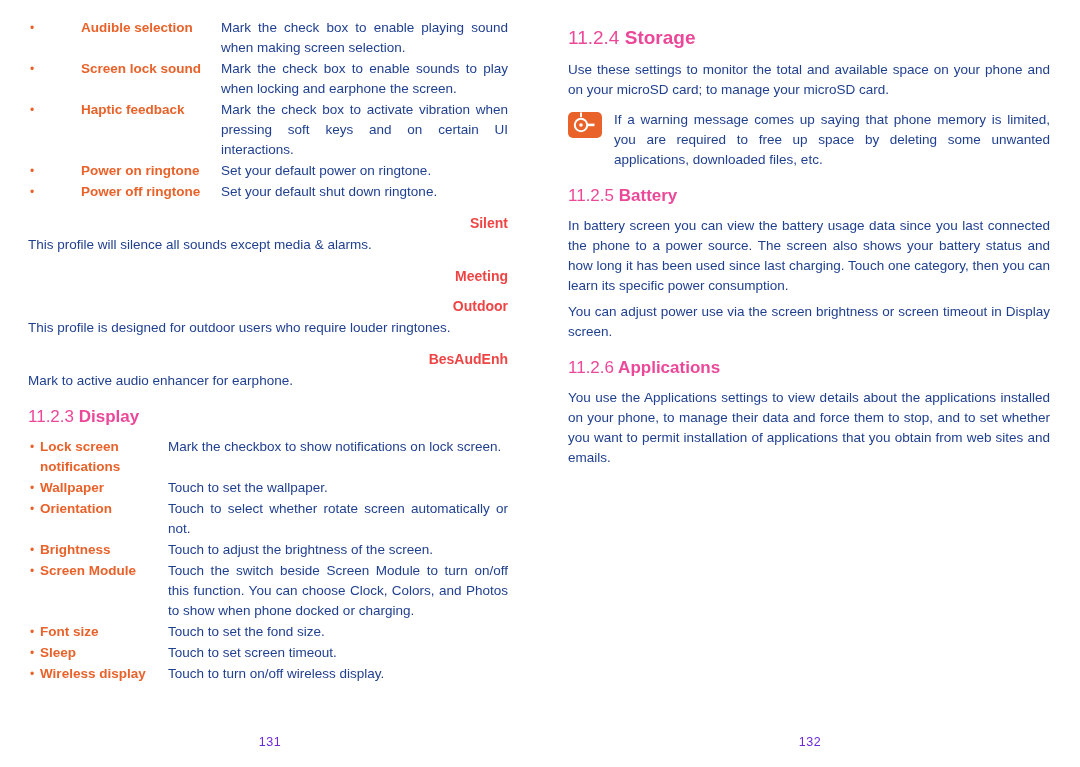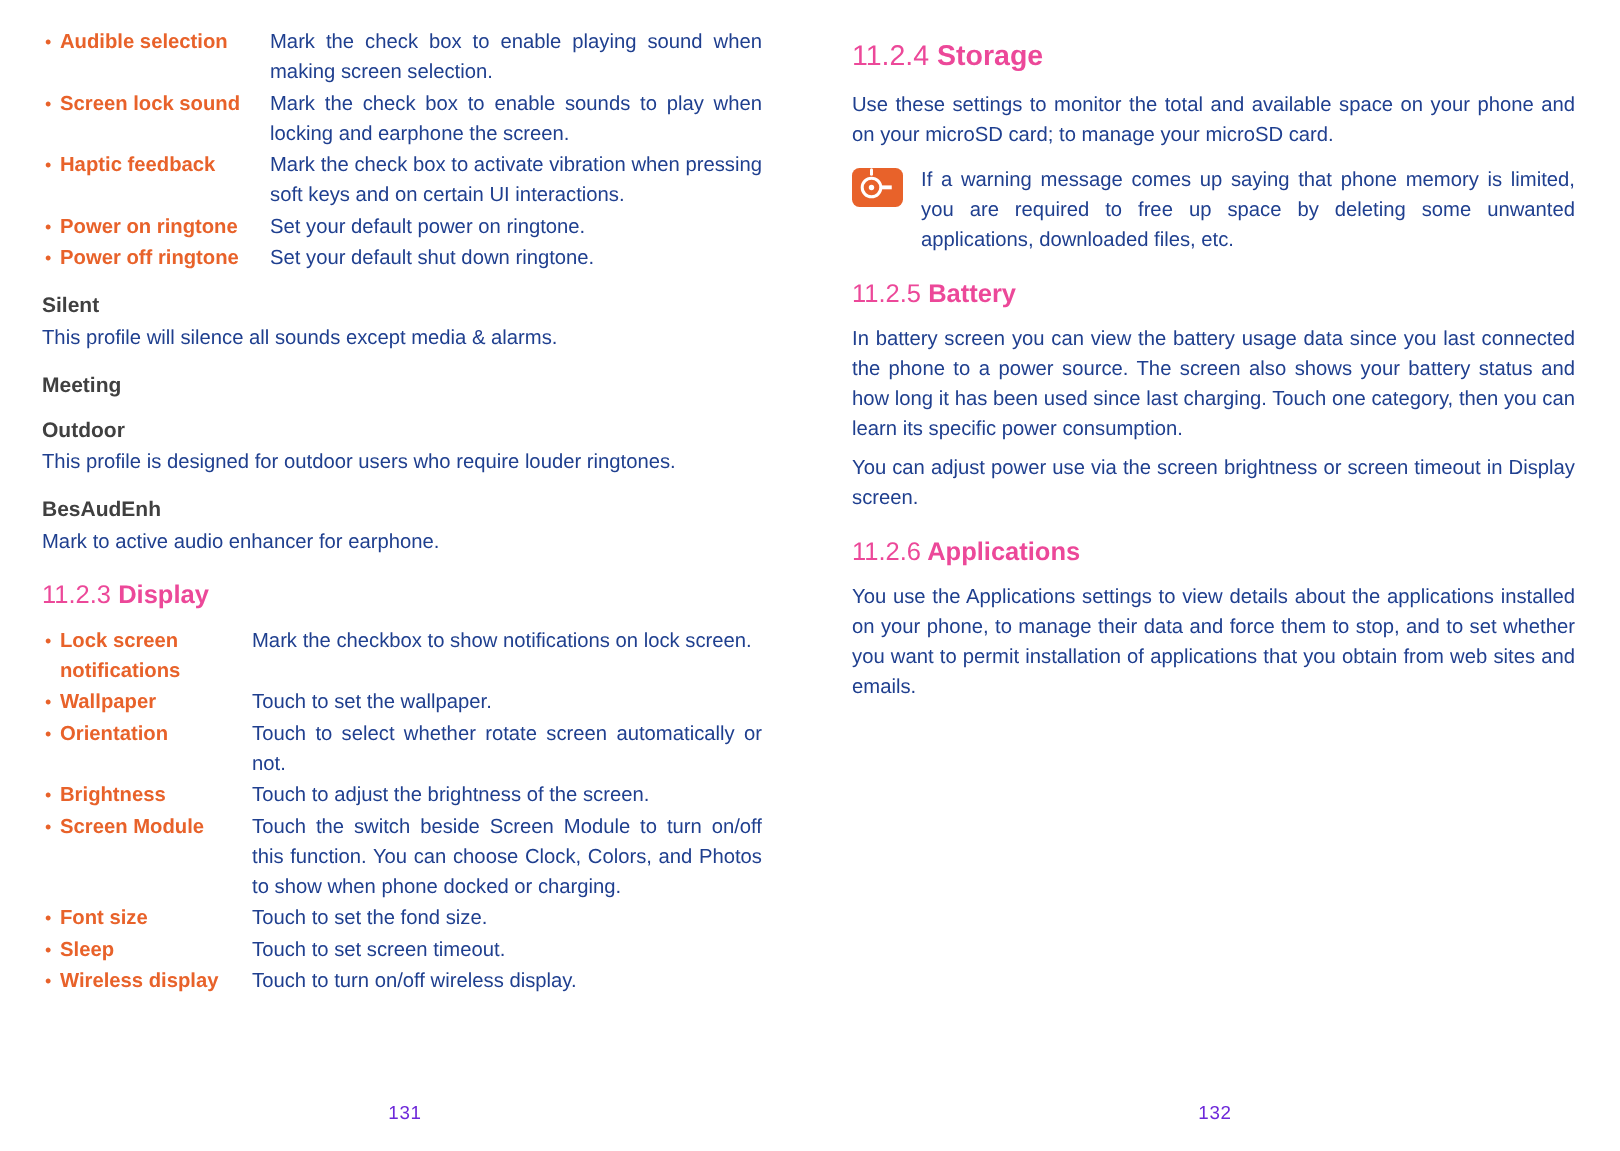--- a/index.html
+++ b/index.html
@@ -51,20 +51,21 @@
     text-align: left;
     padding-left: 2px;
   }
   .term {
     color: #e8622a;
     font-weight: bold;
     font-size: 13.5px;
     line-height: 20px;
     flex: 0 0 auto;
     white-space: nowrap;
+    margin-left: 41px;
   }
   .term-wrap {
     color: #e8622a;
     font-weight: bold;
     font-size: 13.5px;
     line-height: 20px;
     width: 128px;
     flex: 0 0 128px;
   }
   .desc {
@@ -72,25 +73,26 @@
     font-size: 13.5px;
     line-height: 20px;
     flex: 1 1 auto;
     text-align: justify;
   }
   
   .defrow.a .term { width: 140px; flex: 0 0 140px; }
   .defrow.a .desc { text-align: justify; }
 
   h3.sub {
-    color: #404040;
+    color: #ef4444;
     font-size: 14px;
     font-weight: bold;
     margin: 12px 0 3px 0;
     line-height: 18px;
+    text-align: right;
   }
   p.body {
     color: #1f3f8f;
     font-size: 13.5px;
     line-height: 20px;
     margin: 0 0 6px 0;
     text-align: justify;
   }
   h2.sec {
     color: #ec4899;

